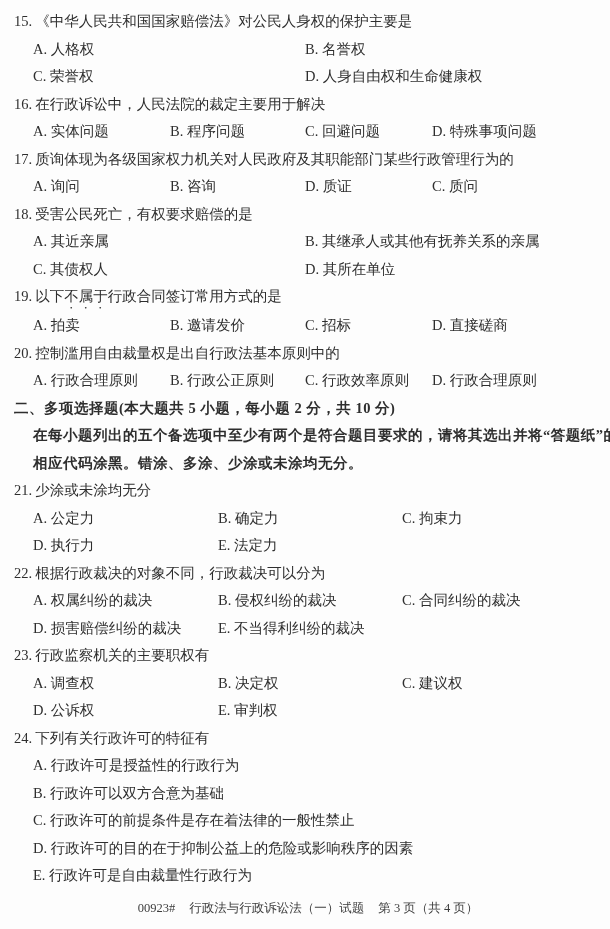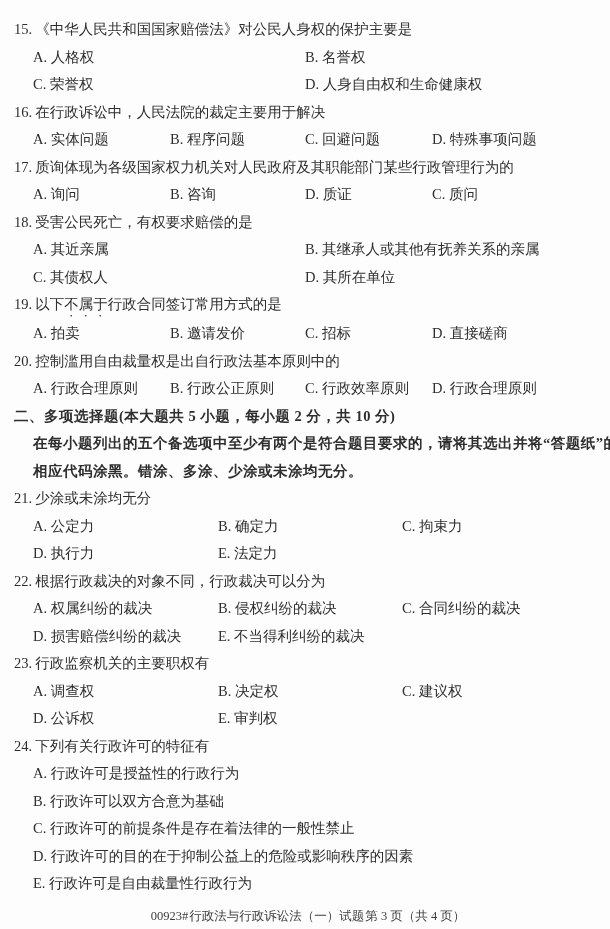--- a/index.html
+++ b/index.html
@@ -2,42 +2,42 @@
 <html><head>
 <meta charset="utf-8">
 <style>
   * { margin:0; padding:0; box-sizing:border-box; }
   html,body { width:610px; height:929px; overflow:hidden; }
   body {
     background:#fdfdfd;
     color:#2e2e2e;
     font-family:"Liberation Serif","DejaVu Serif",serif;
   }
-  .page { width:610px; height:929px; padding:16px 8px 0 14px; }
+  .page { width:610px; height:929px; padding:8px 8px 0 14px; }
   .line { line-height:27.5px; font-size:14.5px; white-space:nowrap; }
   .qnum { margin-right:3px; }
   .opts { padding-left:19px; display:grid; }
   .cols2 { grid-template-columns:272px auto; }
   .cols3 { grid-template-columns:185px 184px auto; }
   .cols4 { grid-template-columns:137px 135px 127px auto; }
   .cols1 { grid-template-columns:auto; }
   .sec-head { font-weight:bold; letter-spacing:0.5px; }
   .instr { font-weight:bold; letter-spacing:0.5px; }
   .instr .line { padding-left:19px; }
   .emph {
     -webkit-text-emphasis:filled dot;
     -webkit-text-emphasis-position:under right;
     text-emphasis:filled dot;
     text-emphasis-position:under right;
   }
   .footer {
     margin-top:9px;
     display:flex;
     justify-content:center;
-    gap:1px;
+    gap:14px;
     font-size:12.5px;
     color:#3c3c3c;
     line-height:18px;
   }
 </style>
 </head>
 <body>
 
 <div class="page">
 

